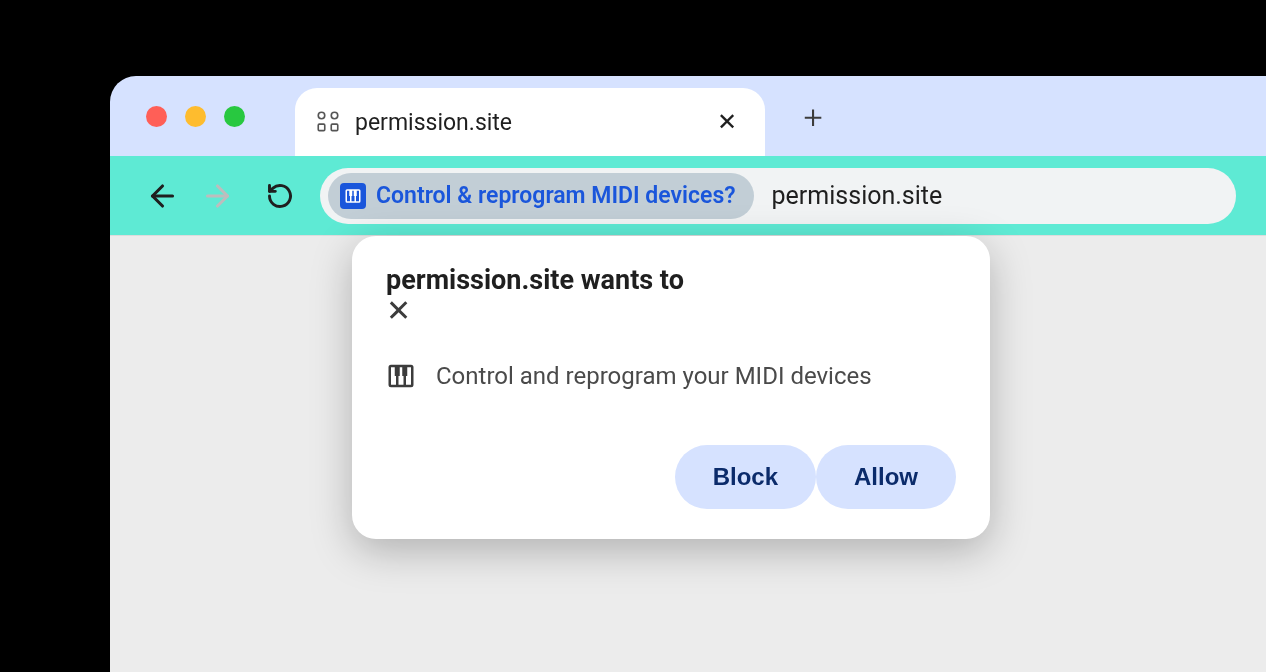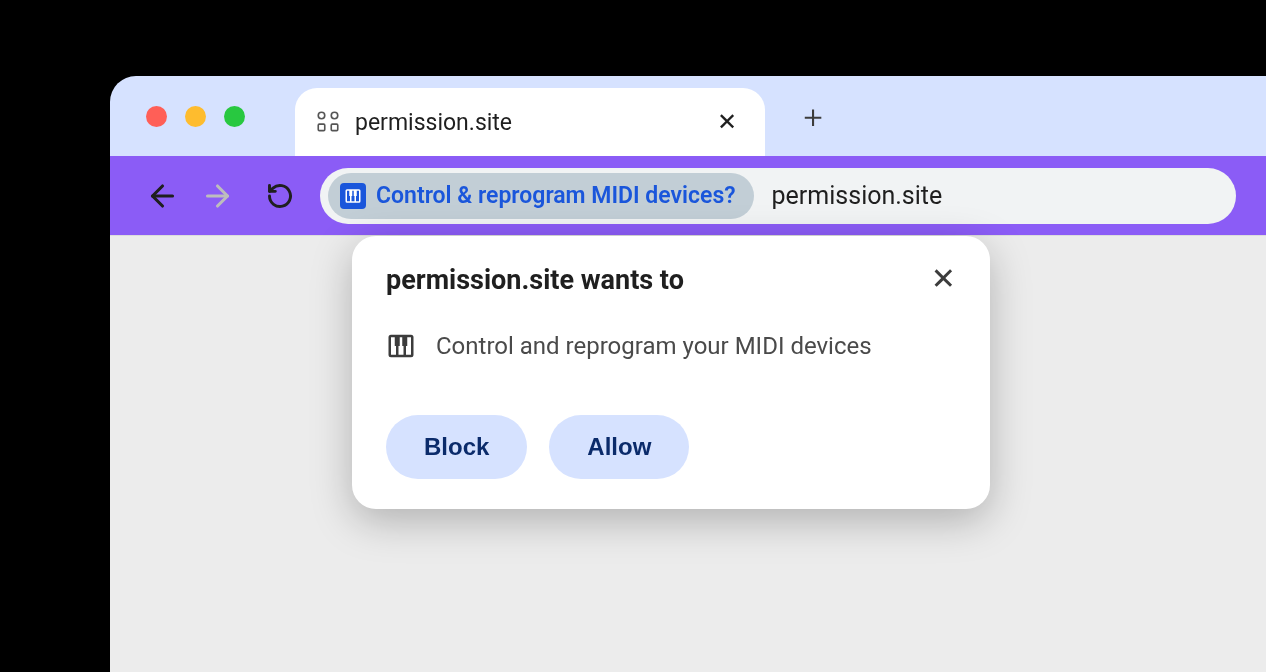--- a/index.html
+++ b/index.html
@@ -81,21 +81,21 @@
       font-size: 32px;
       color: #3c3c3c;
       line-height: 1;
       cursor: pointer;
       width: 40px;
       text-align: center;
     }
 
     
     .toolbar {
-      background: #8b5cf6;
+      background: #5eead4;
       height: 80px;
       display: flex;
       align-items: center;
       padding-left: 30px;
       gap: 20px;
       border-bottom: 1px solid #dcdcdc;
     }
     .nav-btn {
       width: 40px; height: 40px;
       display: flex; align-items: center; justify-content: center;
@@ -156,22 +156,23 @@
       top: 0px;
       left: 242px;
       width: 638px;
       background: #fff;
       border-radius: 24px;
       box-shadow: 0 12px 40px rgba(0,0,0,0.25);
       padding: 28px 34px 30px 34px;
     }
     .dialog-header {
       display: flex;
-      justify-content: space-between;
+      justify-content: center;
       align-items: flex-start;
+      flex-direction: column;
     }
     .dialog-title {
       font-size: 27px;
       font-weight: 700;
       color: #1f1f1f;
     }
     .dialog-close {
       font-size: 30px;
       color: #3c3c3c;
       cursor: pointer;
@@ -188,21 +189,21 @@
       display: flex; align-items: center; justify-content: center;
       color: #3c3c3c;
       flex-shrink: 0;
     }
     .dialog-desc {
       font-size: 24px;
       color: #4a4a4a;
     }
     .dialog-actions {
       display: flex;
-      gap: 22px;
+      justify-content: flex-end;
       margin-top: 54px;
     }
     .pill-btn {
       background: #d6e2ff;
       color: #0b2b6b;
       font-size: 24px;
       font-weight: 600;
       border: none;
       border-radius: 40px;
       padding: 18px 38px;

